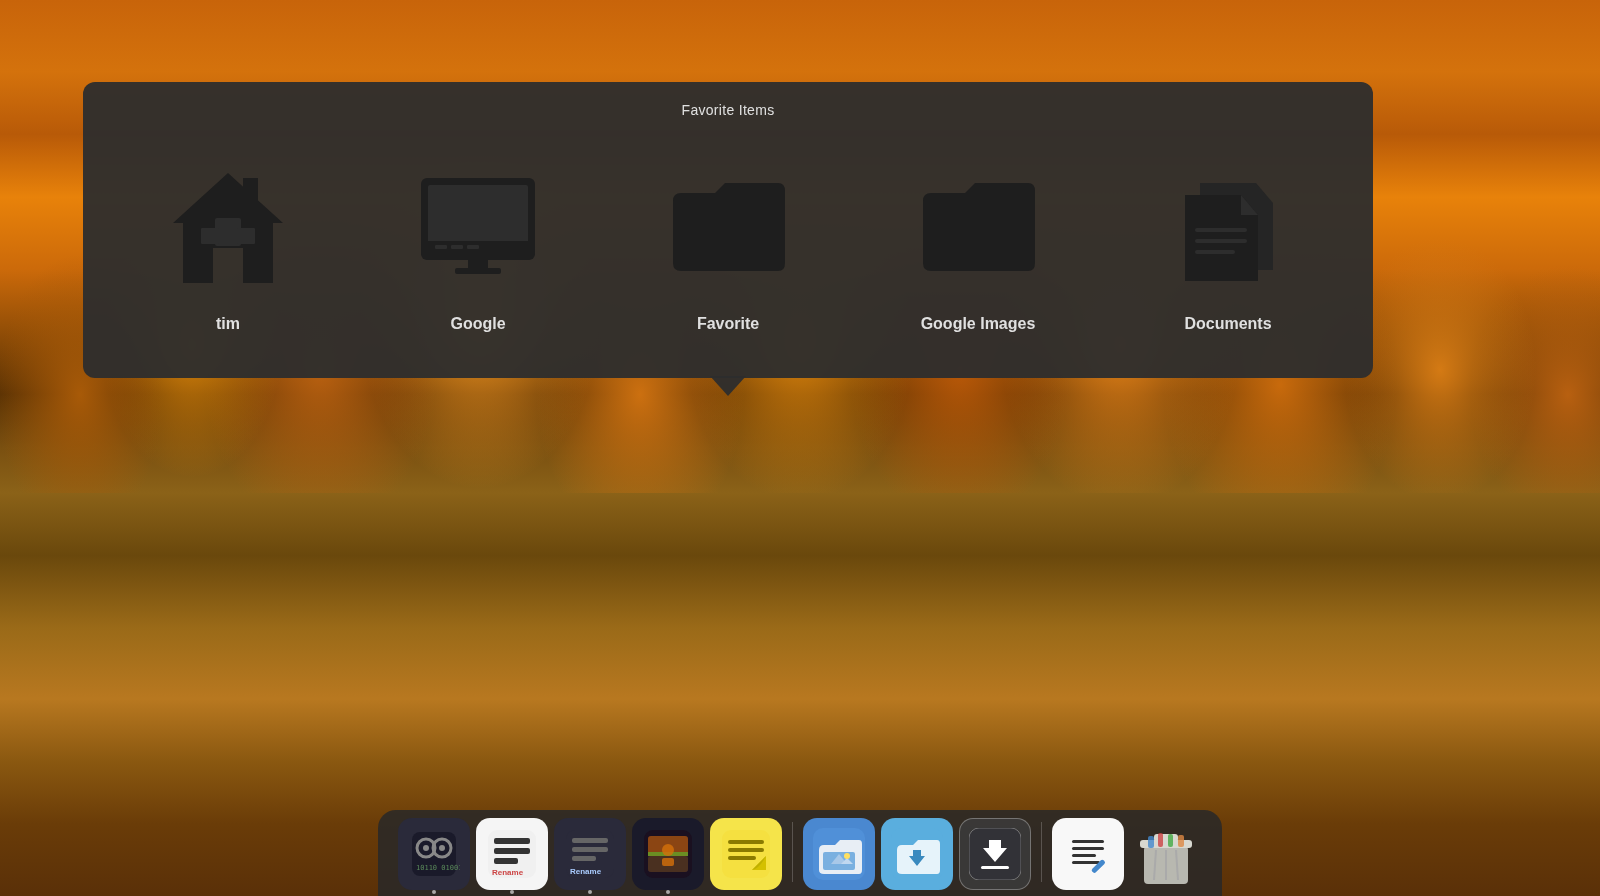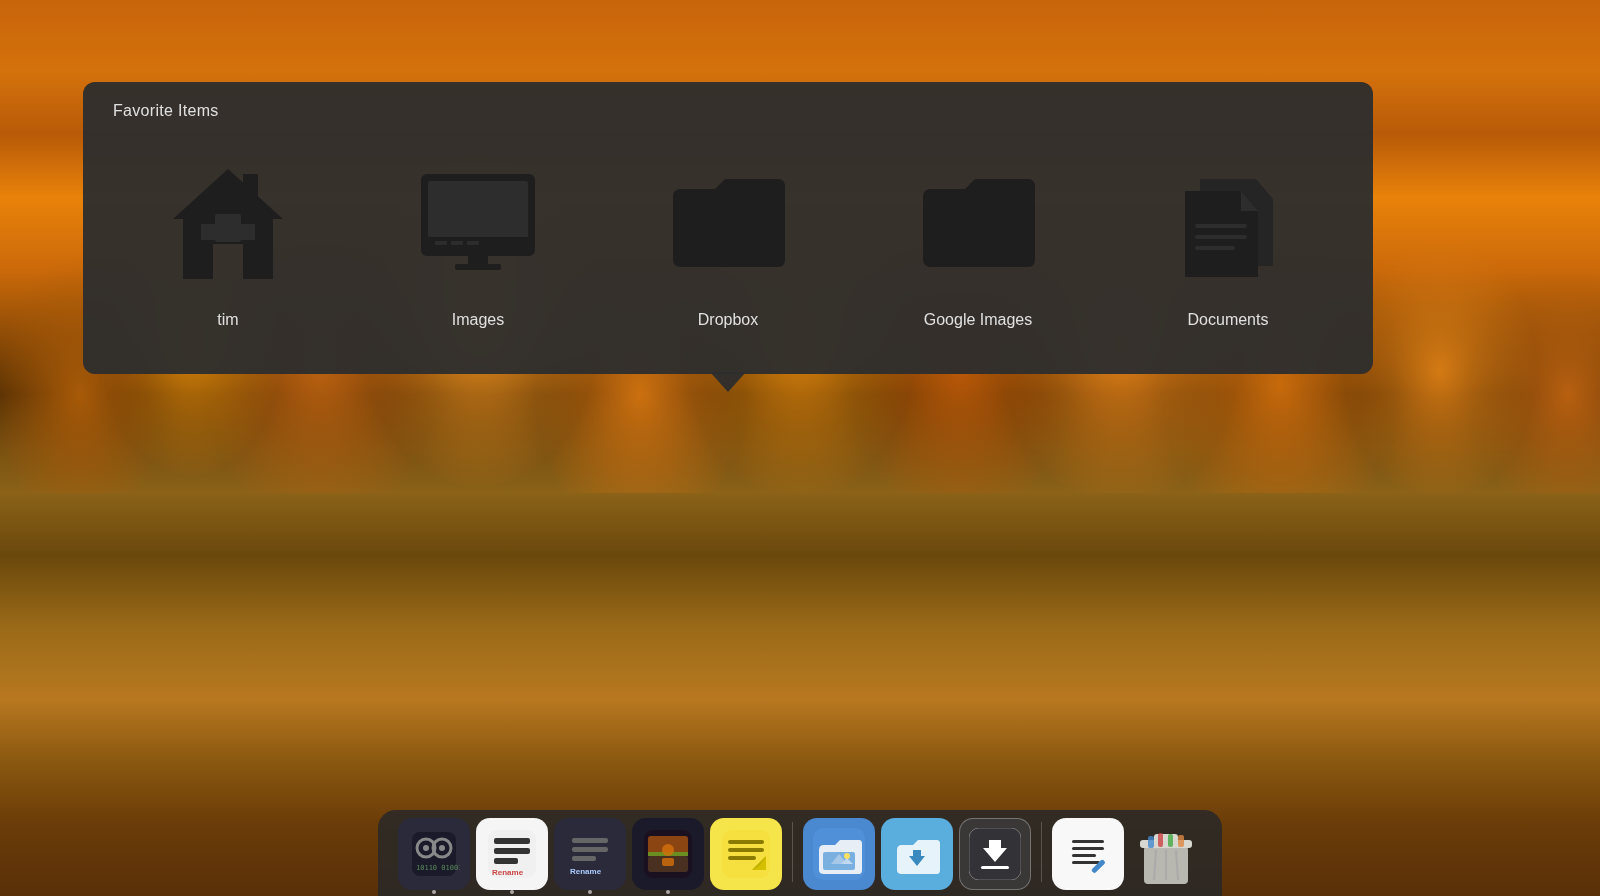--- a/index.html
+++ b/index.html
@@ -61,25 +61,25 @@
       position: absolute;
       top: 82px;
       left: 83px;
       width: 1290px;
       background: rgba(45, 45, 45, 0.95);
       border-radius: 12px;
       padding: 20px 30px 30px;
     }
 
     .popup-title {
-      text-align: left;
+      text-align: center;
       color: #e0e0e0;
-      font-size: 16px;
+      font-size: 14px;
       font-weight: 400;
-      margin-bottom: 14px;
+      margin-bottom: 20px;
       letter-spacing: 0.3px;
     }
 
     .items-grid {
       display: grid;
       grid-template-columns: repeat(5, 1fr);
       gap: 10px 20px;
     }
 
     .grid-item {
@@ -98,21 +98,21 @@
       display: flex;
       align-items: center;
       justify-content: center;
       margin-bottom: 12px;
     }
 
     .item-label {
       color: #e0e0e0;
       font-size: 16px;
       text-align: center;
-      font-weight: 400;
+      font-weight: 700;
     }
 
     
     .popup-arrow {
       position: absolute;
       bottom: -18px;
       left: 50%;
       transform: translateX(-50%);
       width: 0;
       height: 0;
@@ -221,33 +221,33 @@
           <rect x="15" y="78" width="100" height="12" fill="#1e1e1e"></rect>
 
           <rect x="22" y="82" width="12" height="4" rx="1" fill="#2d2d2d"></rect>
           <rect x="38" y="82" width="12" height="4" rx="1" fill="#2d2d2d"></rect>
           <rect x="54" y="82" width="12" height="4" rx="1" fill="#2d2d2d"></rect>
 
           <rect x="55" y="97" width="20" height="8" fill="#1e1e1e"></rect>
           <rect x="42" y="105" width="46" height="6" rx="2" fill="#1e1e1e"></rect>
         </svg>
       </div>
-      <span class="item-label">Images</span>
+      <span class="item-label">Google</span>
     </div>
 
 
 
     <div class="grid-item">
       <div class="icon-container">
         <svg width="130" height="130" viewBox="0 0 130 130">
 
           <path d="M10,38 Q10,30 18,30 L52,30 L62,20 L115,20 Q122,20 122,28 L122,100 Q122,108 115,108 L18,108 Q10,108 10,100 Z" fill="#1e1e1e"></path>
         </svg>
       </div>
-      <span class="item-label">Dropbox</span>
+      <span class="item-label">Favorite</span>
     </div>
 
     <div class="grid-item">
       <div class="icon-container">
         <svg width="130" height="130" viewBox="0 0 130 130">
 
           <path d="M10,38 Q10,30 18,30 L52,30 L62,20 L115,20 Q122,20 122,28 L122,100 Q122,108 115,108 L18,108 Q10,108 10,100 Z" fill="#1e1e1e"></path>
         </svg>
       </div>
       <span class="item-label">Google Images</span>

